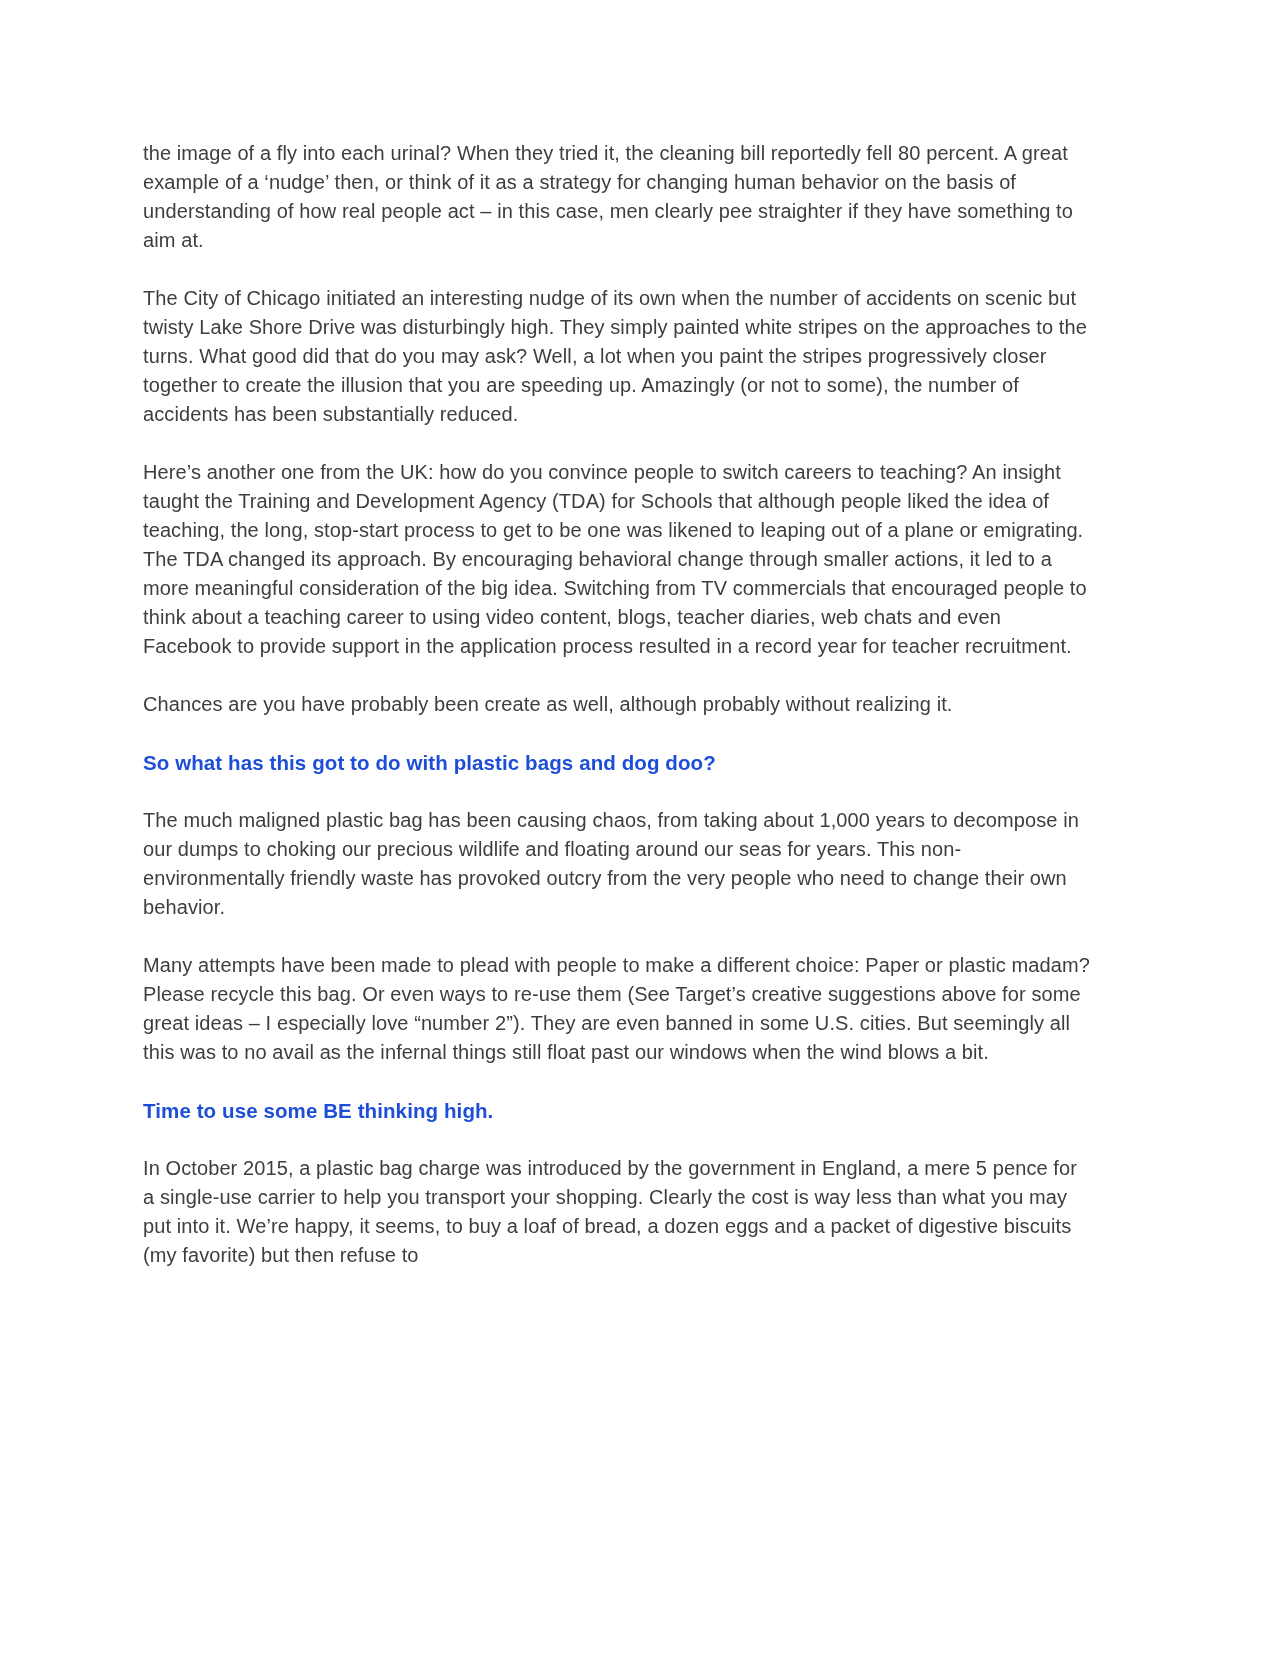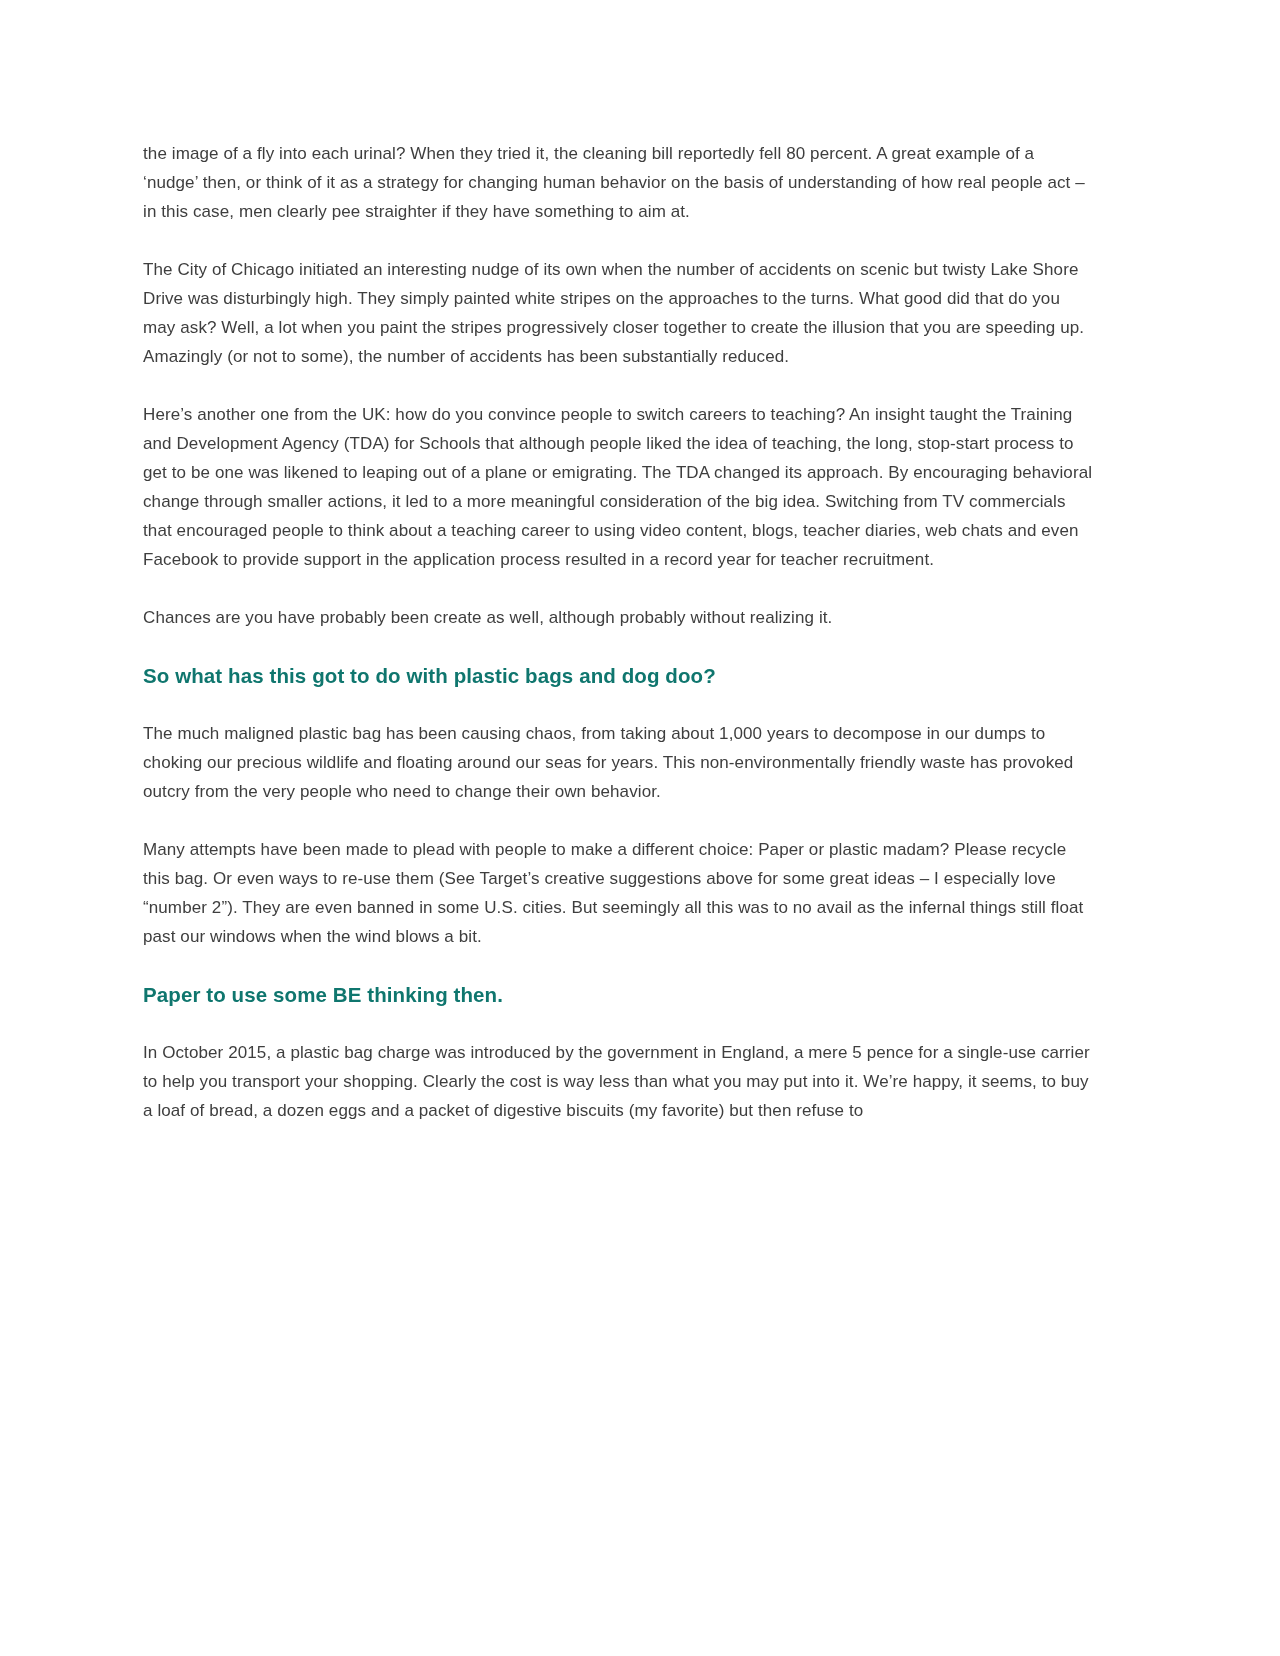--- a/index.html
+++ b/index.html
@@ -16,43 +16,43 @@
     font-family: "Liberation Sans", "DejaVu Sans", sans-serif;
   }
   .content {
     position: absolute;
     left: 143px;
     top: 139px;
     width: 950px;
   }
   .content p {
     margin: 0 0 29px 0;
-    font-size: 17px;
+    font-size: 20px;
     line-height: 29px;
     font-weight: 400;
     color: #3e3e3e;
     letter-spacing: 0.1px;
   }
   .content h2 {
     margin: 0 0 29px 0;
     font-size: 20.5px;
     line-height: 29px;
     font-weight: 700;
-    color: #0f766e;
+    color: #1d4ed8;
     letter-spacing: 0.1px;
   }
 </style>
 </head>
 <body>
 
 <div class="page">
   <div class="content">
     <p>the image of a fly into each urinal? When they tried it, the cleaning bill reportedly fell 80 percent. A great example of a ‘nudge’ then, or think of it as a strategy for changing human behavior on the basis of understanding of how real people act – in this case, men clearly pee straighter if they have something to aim at.</p>
     <p>The City of Chicago initiated an interesting nudge of its own when the number of accidents on scenic but twisty Lake Shore Drive was disturbingly high. They simply painted white stripes on the approaches to the turns. What good did that do you may ask? Well, a lot when you paint the stripes progressively closer together to create the illusion that you are speeding up. Amazingly (or not to some), the number of accidents has been substantially reduced.</p>
     <p>Here’s another one from the UK: how do you convince people to switch careers to teaching? An insight taught the Training and Development Agency (TDA) for Schools that although people liked the idea of teaching, the long, stop-start process to get to be one was likened to leaping out of a plane or emigrating. The TDA changed its approach. By encouraging behavioral change through smaller actions, it led to a more meaningful consideration of the big idea. Switching from TV commercials that encouraged people to think about a teaching career to using video content, blogs, teacher diaries, web chats and even Facebook to provide support in the application process resulted in a record year for teacher recruitment.</p>
     <p>Chances are you have probably been create as well, although probably without realizing it.</p>
     <h2>So what has this got to do with plastic bags and dog doo?</h2>
     <p>The much maligned plastic bag has been causing chaos, from taking about 1,000 years to decompose in our dumps to choking our precious wildlife and floating around our seas for years. This non-environmentally friendly waste has provoked outcry from the very people who need to change their own behavior.</p>
     <p>Many attempts have been made to plead with people to make a different choice: Paper or plastic madam? Please recycle this bag. Or even ways to re-use them (See Target’s creative suggestions above for some great ideas – I especially love “number 2”). They are even banned in some U.S. cities. But seemingly all this was to no avail as the infernal things still float past our windows when the wind blows a bit.</p>
-    <h2>Paper to use some BE thinking then.</h2>
+    <h2>Time to use some BE thinking high.</h2>
     <p>In October 2015, a plastic bag charge was introduced by the government in England, a mere 5 pence for a single-use carrier to help you transport your shopping. Clearly the cost is way less than what you may put into it. We’re happy, it seems, to buy a loaf of bread, a dozen eggs and a packet of digestive biscuits (my favorite) but then refuse to</p>
   </div>
 </div>
 
 </body></html>

